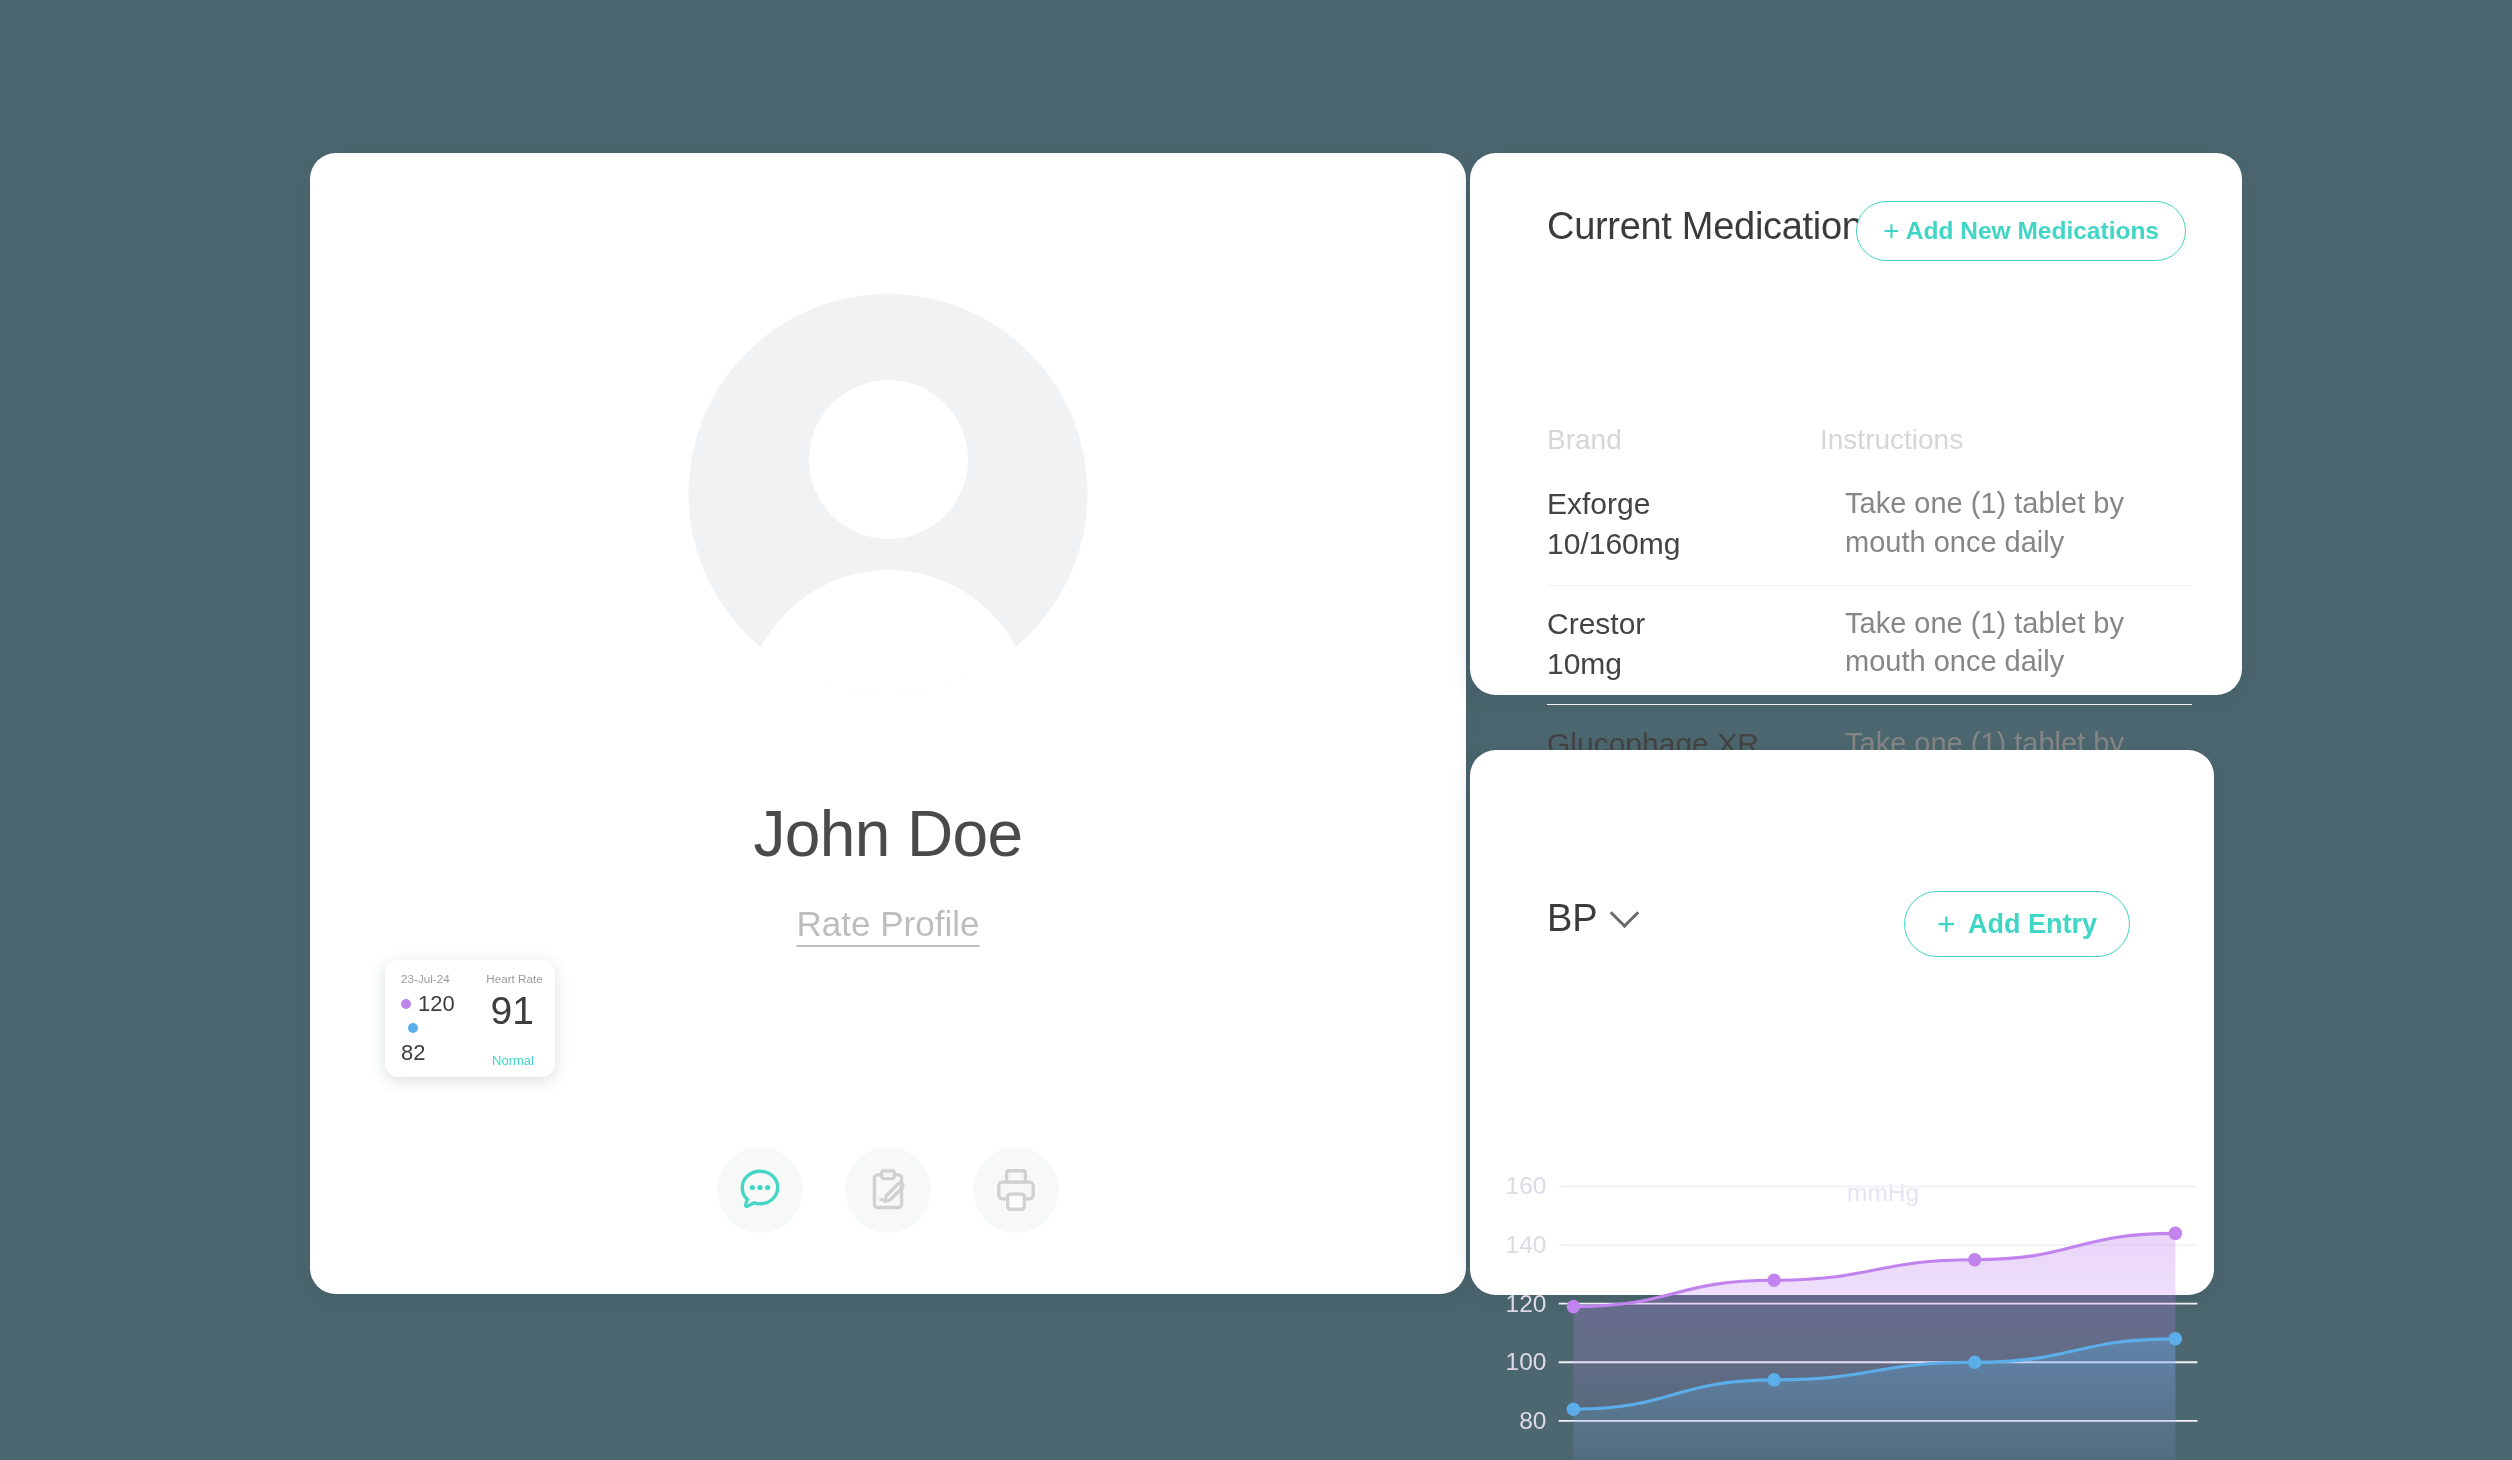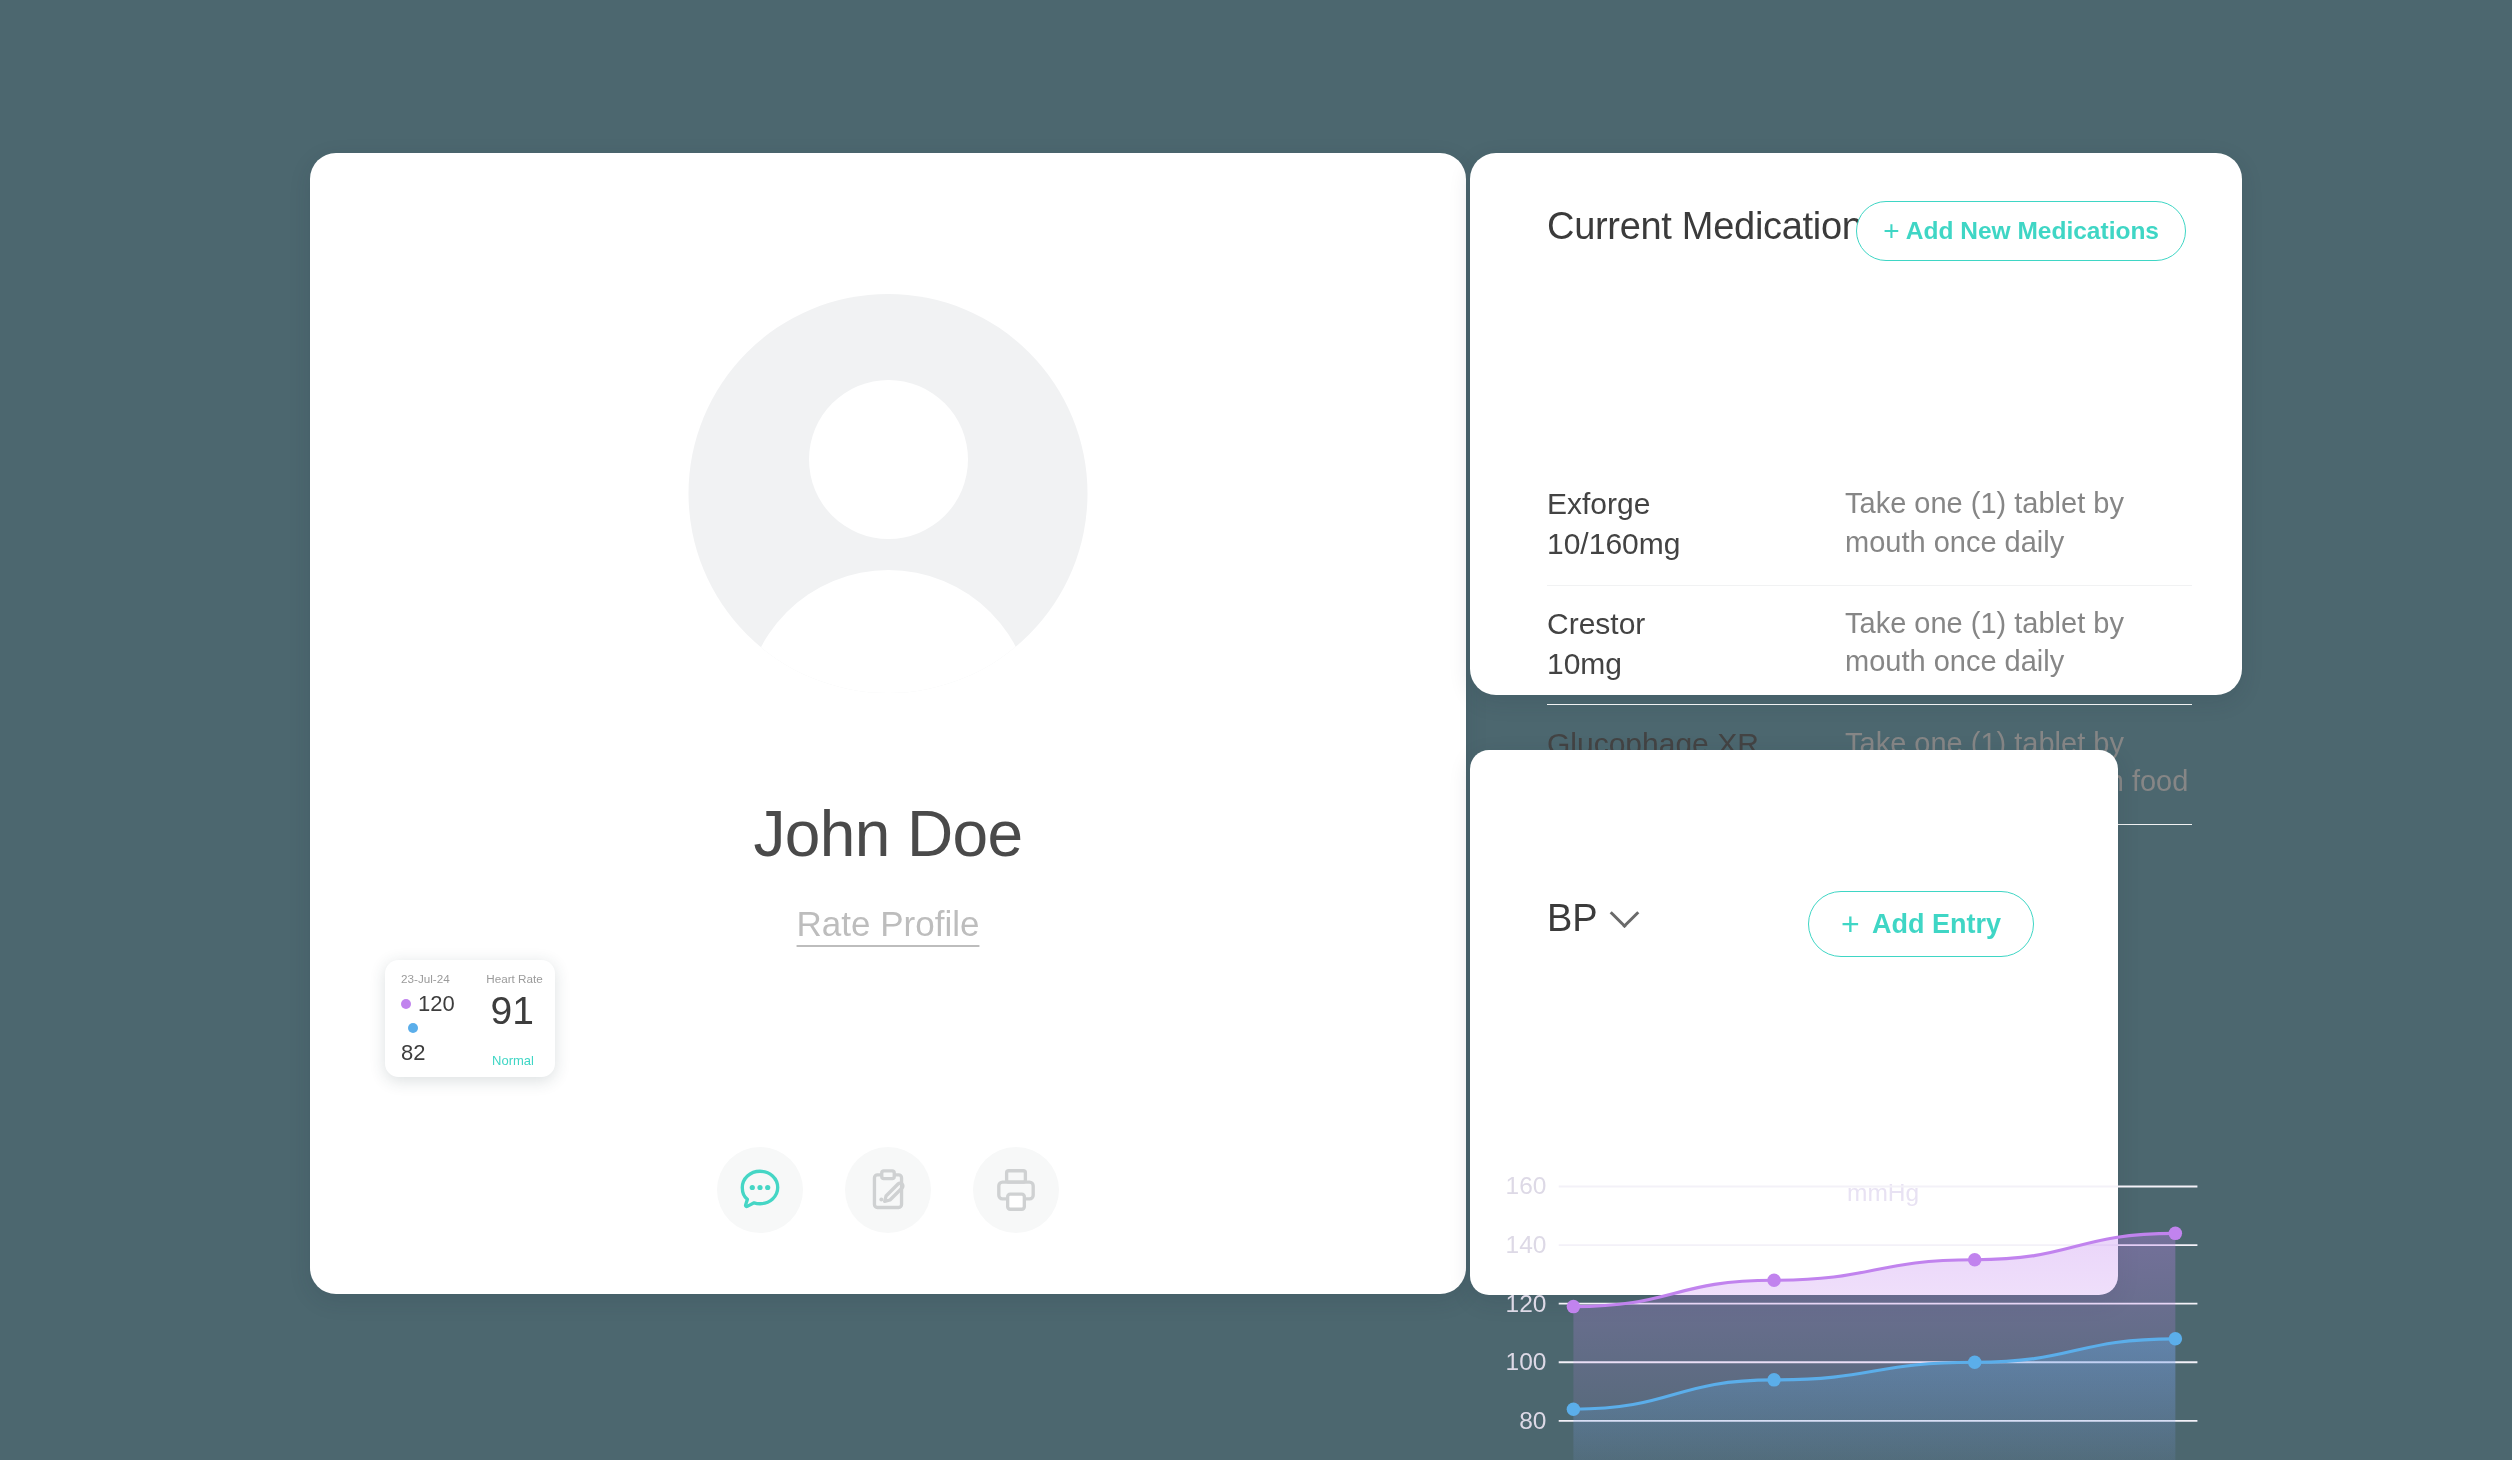--- a/index.html
+++ b/index.html
@@ -13,21 +13,21 @@
 
   
   .card {
     position: absolute;
     background: #ffffff;
     border-radius: 26px;
     box-shadow: 0 6.1px 21px rgba(30,50,60,.13);
   }
   #profile-card { left: 310px; top: 153px; width: 1156px; height: 1141px; }
   #meds-card    { left: 1470px; top: 153px; width: 772px; height: 542px; }
-  #bp-card      { left: 1470px; top: 750px; width: 648px; height: 545px; border-radius: 19px; }
+  #bp-card      { left: 1470px; top: 750px; width: 744px; height: 545px; }
 
   
   .avatar-wrap {
     position: absolute; left: 50%; top: 141px;
     transform: translateX(-50%);
     width: 399px; height: 399px;
   }
   .avatar-circle {
     position: absolute; inset: 0;
     border-radius: 50%;
@@ -260,20 +260,24 @@
 
   <div class="card" id="meds-card">
 
     <div class="meds-title">Current Medications</div>
 
     <div class="pill-btn" id="add-meds-btn">
       <span class="plus">+</span>
       <span>Add New Medications</span>
     </div>
 
+    <div class="meds-head">
+      <div class="c1">Brand</div>
+      <div class="c2">Instructions</div>
+    </div>
 
     <div class="meds-list">
 
       <div class="med-row">
         <div class="c1">
           <div>Exforge</div>
           <div>10/160mg</div>
         </div>
         <div class="c2">Take one (1) tablet by mouth once daily</div>
       </div>

